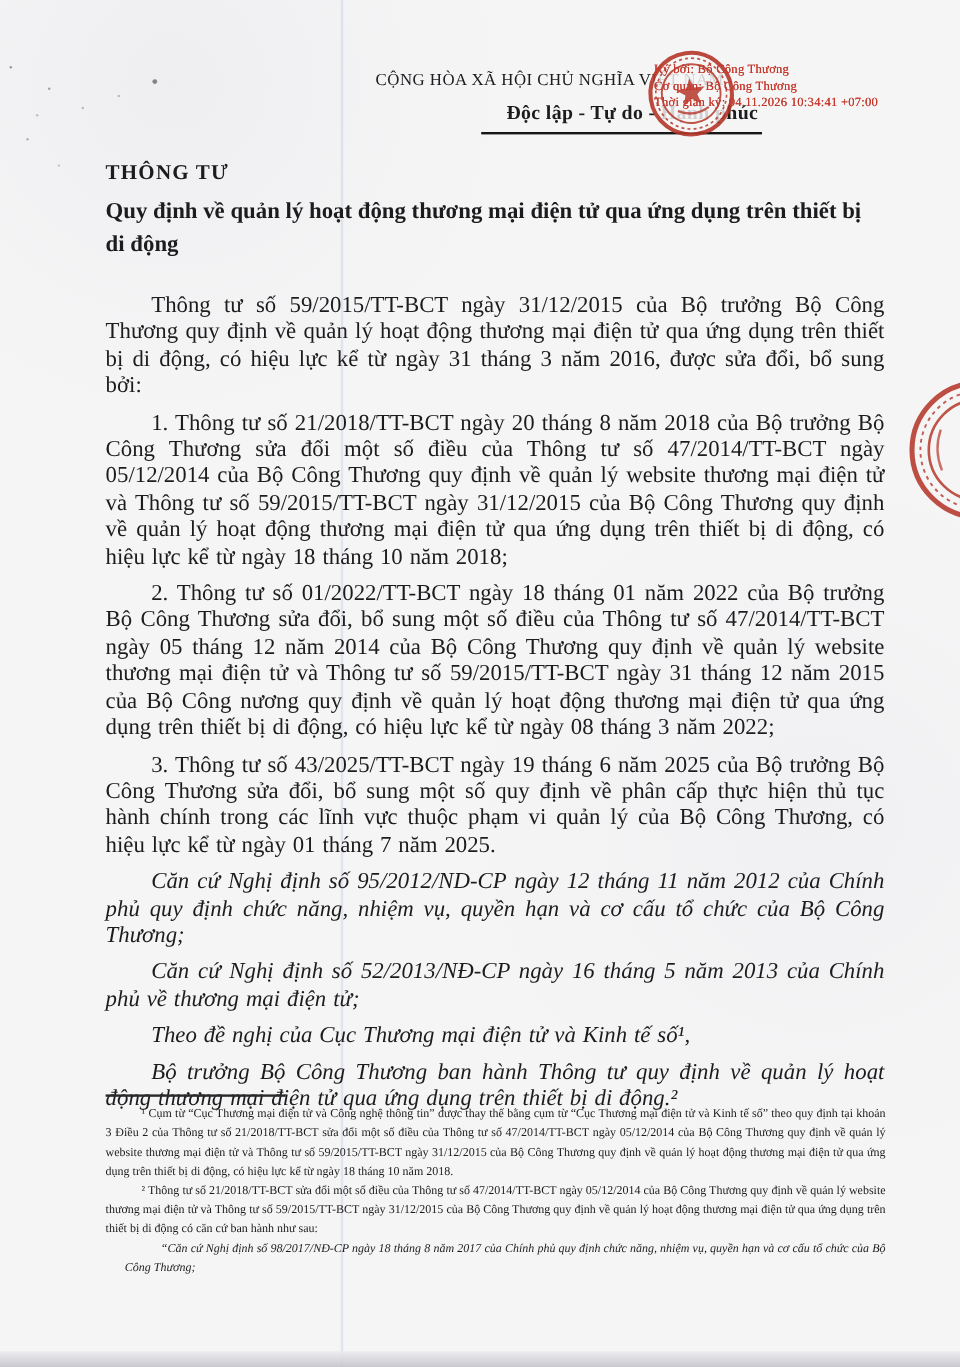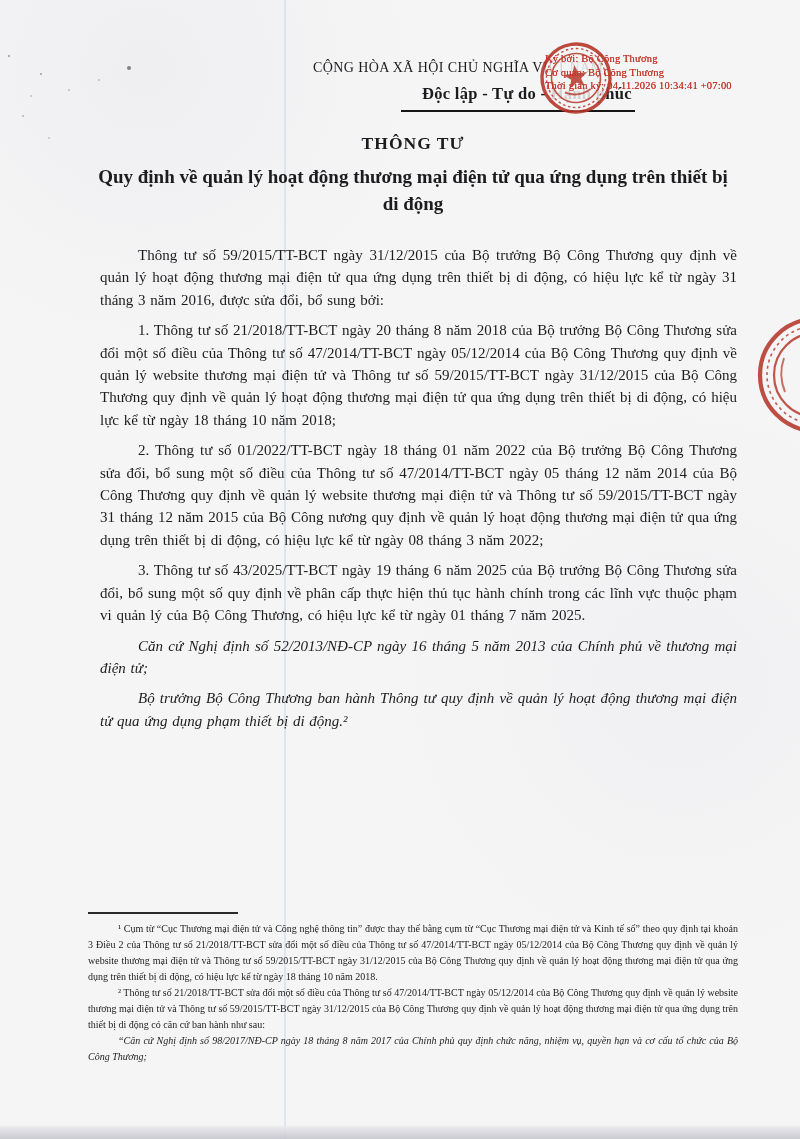--- a/index.html
+++ b/index.html
@@ -30,36 +30,36 @@
     font-weight:bold; font-size:16.5px; letter-spacing:.3px; z-index:3;margin-left:26px; }
   .motto-underline { position:absolute; left:401px; top:110px; width:234px;
     height:2px; background:#161616; z-index:3; }
   .hdr-stamp { position:absolute; left:537px; top:39px; width:78px; height:78px; z-index:4; }
   .sig-overlay { position:absolute; left:545px; top:52px; z-index:5;
     font-size:10.5px; line-height:13.5px; white-space:nowrap; font-weight:normal;
     letter-spacing:.2px; }
   .sig-overlay div { text-shadow:0 0 .4px currentColor; }
   
   .title-block { position:absolute; left:88px; top:133px; width:650px;
-    text-align:center; font-weight:bold; z-index:2; }
+    font-weight:bold; z-index:2; }
   .doc-type { font-size:17.5px; letter-spacing:1px; margin-bottom:9px; }
   .doc-subject { font-size:19px; line-height:27px; }
   
   .body-block { position:absolute; left:88px; top:244px; width:649px; z-index:2; }
-  .body-block p { margin:0 0 8px 12px; font-size:15px; line-height:22.4px;
+  .body-block p { margin:0 0 8px 0; font-size:19px; line-height:22.4px;
     text-align:justify; text-indent:38px; word-spacing:1px; }
   .body-block p.recital { font-style:italic; }
   
   .edge-stamp { position:absolute; left:750px; top:308px; width:120px; height:136px; z-index:4; }
   
   .footnote-block { position:absolute; left:88px; top:912px; width:650px; z-index:2; }
   .footnote-sep { width:150px; border-top:2px solid #2a2a2c; margin-bottom:7px; }
   .footnote-block p { margin:0; font-size:10px; line-height:16px;
     text-align:justify; text-indent:30px; }
-  .footnote-block p.recital { font-style:italic; }
+  .footnote-block p.recital { font-style:italic;margin-left:16px; }
 </style>
 </head>
 <body>
 
 <div class="page">
 
   <div class="fold-line"></div>
   <div class="speckles"></div>
 
   <div class="national-title">CỘNG HÒA XÃ HỘI CHỦ NGHĨA VIỆT NAM</div>
@@ -87,22 +87,24 @@
   <div class="title-block">
     <div class="doc-type">THÔNG TƯ</div>
     <div class="doc-subject">Quy định về quản lý hoạt động thương mại điện tử qua ứng dụng trên thiết bị di động</div>
   </div>
 
   <div class="body-block">
     <p>Thông tư số 59/2015/TT-BCT ngày 31/12/2015 của Bộ trưởng Bộ Công Thương quy định về quản lý hoạt động thương mại điện tử qua ứng dụng trên thiết bị di động, có hiệu lực kể từ ngày 31 tháng 3 năm 2016, được sửa đổi, bổ sung bởi:</p>
     <p>1. Thông tư số 21/2018/TT-BCT ngày 20 tháng 8 năm 2018 của Bộ trưởng Bộ Công Thương sửa đổi một số điều của Thông tư số 47/2014/TT-BCT ngày 05/12/2014 của Bộ Công Thương quy định về quản lý website thương mại điện tử và Thông tư số 59/2015/TT-BCT ngày 31/12/2015 của Bộ Công Thương quy định về quản lý hoạt động thương mại điện tử qua ứng dụng trên thiết bị di động, có hiệu lực kể từ ngày 18 tháng 10 năm 2018;</p>
     <p>2. Thông tư số 01/2022/TT-BCT ngày 18 tháng 01 năm 2022 của Bộ trưởng Bộ Công Thương sửa đổi, bổ sung một số điều của Thông tư số 47/2014/TT-BCT ngày 05 tháng 12 năm 2014 của Bộ Công Thương quy định về quản lý website thương mại điện tử và Thông tư số 59/2015/TT-BCT ngày 31 tháng 12 năm 2015 của Bộ Công nương quy định về quản lý hoạt động thương mại điện tử qua ứng dụng trên thiết bị di động, có hiệu lực kể từ ngày 08 tháng 3 năm 2022;</p>
     <p>3. Thông tư số 43/2025/TT-BCT ngày 19 tháng 6 năm 2025 của Bộ trưởng Bộ Công Thương sửa đổi, bổ sung một số quy định về phân cấp thực hiện thủ tục hành chính trong các lĩnh vực thuộc phạm vi quản lý của Bộ Công Thương, có hiệu lực kể từ ngày 01 tháng 7 năm 2025.</p>
+    <p class="recital">Căn cứ Nghị định số 95/2012/ND-CP ngày 12 tháng 11 năm 2012 của Chính phủ quy định chức năng, nhiệm vụ, quyền hạn và cơ cấu tổ chức của Bộ Công Thương;</p>
     <p class="recital">Căn cứ Nghị định số 52/2013/NĐ-CP ngày 16 tháng 5 năm 2013 của Chính phủ về thương mại điện tử;</p>
-    <p class="recital">Bộ trưởng Bộ Công Thương ban hành Thông tư quy định về quản lý hoạt động thương mại điện tử qua ứng dụng phạm thiết bị di động.²</p>
+    <p class="recital">Theo đề nghị của Cục Thương mại điện tử và Kinh tế số¹,</p>
+    <p class="recital">Bộ trưởng Bộ Công Thương ban hành Thông tư quy định về quản lý hoạt động thương mại điện tử qua ứng dụng trên thiết bị di động.²</p>
   </div>
 
   <div class="edge-stamp">
     <svg width="120" height="136" viewBox="0 0 120 136">
       <circle cx="66" cy="67" r="56" fill="none" stroke="#b5372a" stroke-width="4.2" opacity="0.88"></circle>
       <circle cx="66" cy="67" r="49" fill="none" stroke="#b5372a" stroke-width="1.6" stroke-dasharray="3 3.4" opacity="0.8"></circle>
       <circle cx="66" cy="67" r="42" fill="none" stroke="#b5372a" stroke-width="2.2" opacity="0.85"></circle>
       <path d="M34 50 q-6 17 1 34" fill="none" stroke="#b5372a" stroke-width="2" opacity="0.7"></path>
     </svg>
   </div>

